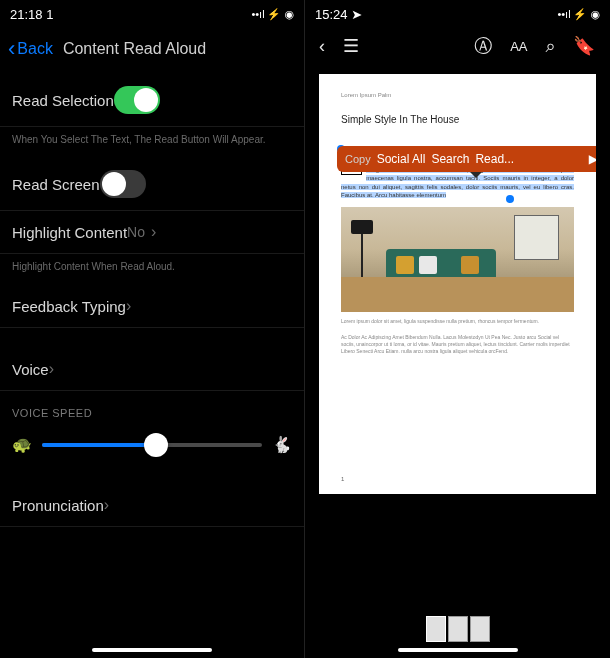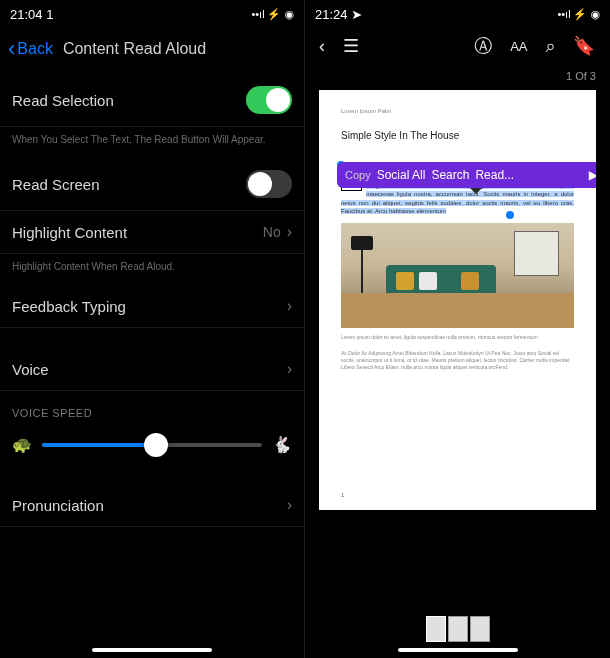--- a/index.html
+++ b/index.html
@@ -7,21 +7,21 @@
 .pane{height:658px;position:relative;background:#000}
 .left{width:305px;border-right:1px solid #222}
 .right{width:305px}
 .sbar{display:flex;justify-content:space-between;align-items:center;padding:4px 10px 0;color:#fff;font-size:13px;font-weight:500;height:24px}
 .sicons{display:flex;gap:4px;align-items:center;font-size:11px}
 .nav{display:flex;align-items:center;padding:12px 8px;gap:2px}
 .back-ch{color:#0a7aff;font-size:22px;font-weight:300}
 .back-txt{color:#0a7aff;font-size:16px}
 .title{color:#d0d0d0;font-size:16px;margin-left:8px}
 .content{padding:0}
-.row{display:flex;justify-content:space-between;align-items:center;padding:12px 12px;border-bottom:1px solid #1a1a1a}
+.row{display:flex;justify-content:flex-start;align-items:center;padding:12px 12px;border-bottom:1px solid #1a1a1a}
 .row-lbl{color:#d8d8d8;font-size:15px}
 .desc{color:#6a6a6a;font-size:10px;padding:6px 12px 12px;line-height:1.3}
 .toggle{width:46px;height:28px;border-radius:14px;position:relative}
 .toggle.on{background:#34c759}
 .toggle.off{background:#3a3a3a}
 .toggle::after{content:"";position:absolute;width:24px;height:24px;background:#fff;border-radius:50%;top:2px}
 .toggle.on::after{right:2px}
 .toggle.off::after{left:2px}
 .chev{color:#6a6a6a;font-size:16px}
 .no-txt{color:#6a6a6a;font-size:14px;margin-right:6px}
@@ -33,21 +33,21 @@
 .slider-thumb{position:absolute;width:24px;height:24px;background:#fff;border-radius:50%;top:-10px;box-shadow:0 2px 4px rgba(0,0,0,.4)}
 .home-ind{position:absolute;bottom:6px;left:50%;transform:translateX(-50%);width:120px;height:4px;background:#fff;border-radius:2px}
 
 .r-nav{display:flex;justify-content:space-between;align-items:center;padding:10px 14px}
 .r-left,.r-right{display:flex;gap:18px;align-items:center;color:#e8e8e8}
 .nav-ic{font-size:18px}
 .pagecount{text-align:right;padding:2px 14px;color:#999;font-size:11px}
 .doc{background:#fff;margin:6px 14px;height:420px;position:relative;padding:18px 22px;font-size:6px;color:#333;overflow:hidden}
 .doc-hdr{color:#888;font-size:6px;margin-bottom:16px}
 .doc-title{font-size:10px;color:#222;margin-bottom:18px}
-.popup{position:absolute;top:72px;left:18px;right:-6px;background:#6d28d9;border-radius:6px;padding:6px 8px;display:flex;align-items:center;gap:6px;z-index:10}
+.popup{position:absolute;top:72px;left:18px;right:-6px;background:#c2410c;border-radius:6px;padding:6px 8px;display:flex;align-items:center;gap:6px;z-index:10}
 .pop-item{color:#d0d0d0;font-size:11px;white-space:nowrap}
 .pop-sel{color:#fff;font-size:12px}
 .pop-arrow{position:absolute;right:4px;color:#fff;font-size:12px}
 .popup::after{content:"";position:absolute;bottom:-6px;left:50%;width:0;height:0;border-left:6px solid transparent;border-right:6px solid transparent;border-top:6px solid #2a2a2a}
 .dropcap{float:left;font-size:20px;font-weight:300;line-height:1;margin-right:4px;border:1px solid #000;padding:2px 4px}
 .para{font-size:6px;line-height:1.4;text-align:justify}
 .hl{background:#b5d5ff}
 .sel-dot{width:8px;height:8px;background:#0a7aff;border-radius:50%;position:absolute}
 .img{width:100%;height:105px;margin-top:8px;background:linear-gradient(180deg,#d4c8b0 0%,#c8b898 40%,#8a7a5a 100%);position:relative;overflow:hidden}
 .room-floor{position:absolute;bottom:0;width:100%;height:35px;background:#b8925a}
@@ -60,21 +60,21 @@
 .para2{font-size:5px;color:#888;margin-top:10px;line-height:1.4}
 .thumbs{position:absolute;bottom:16px;left:50%;transform:translateX(-50%);display:flex;gap:2px}
 .thumb{width:20px;height:26px;background:#e0e0e0;border:1px solid #999}
 .thumb.active{border:1px solid #fff}
 </style>
 </head>
 <body>
 
 <div class="pane left">
  <div class="sbar">
-  <span>21:04 1</span>
+  <span>21:18 1</span>
   <span class="sicons">••ıl ⚡ ◉</span>
  </div>
  <div class="nav">
   <span class="back-ch">‹</span>
   <span class="back-txt">Back</span>
   <span class="title">Content Read Aloud</span>
  </div>
  <div class="content">
   <div class="row">
    <span class="row-lbl">Read Selection</span>
@@ -112,36 +112,35 @@
   <div class="row">
    <span class="row-lbl">Pronunciation</span>
    <span class="chev">›</span>
   </div>
  </div>
  <div class="home-ind"></div>
 </div>
 
 <div class="pane right">
  <div class="sbar">
-  <span>21:24 ➤</span>
+  <span>15:24 ➤</span>
   <span class="sicons">••ıl ⚡ ◉</span>
  </div>
  <div class="r-nav">
   <div class="r-left">
    <span class="nav-ic">‹</span>
    <span class="nav-ic">☰</span>
   </div>
   <div class="r-right">
    <span class="nav-ic">Ⓐ</span>
    <span class="nav-ic" style="font-size:13px">AA</span>
    <span class="nav-ic">⌕</span>
    <span class="nav-ic">🔖</span>
   </div>
  </div>
- <div class="pagecount">1 Of 3</div>
  <div class="doc">
   <div class="doc-hdr">Lorem Ipsum Palm</div>
   <div class="doc-title">Simple Style In The House</div>
   <div class="popup">
    <span class="pop-item">Copy</span>
    <span class="pop-sel">Social All</span>
    <span class="pop-sel">Search</span>
    <span class="pop-sel">Read...</span>
    <span class="pop-arrow">▶</span>
   </div>

